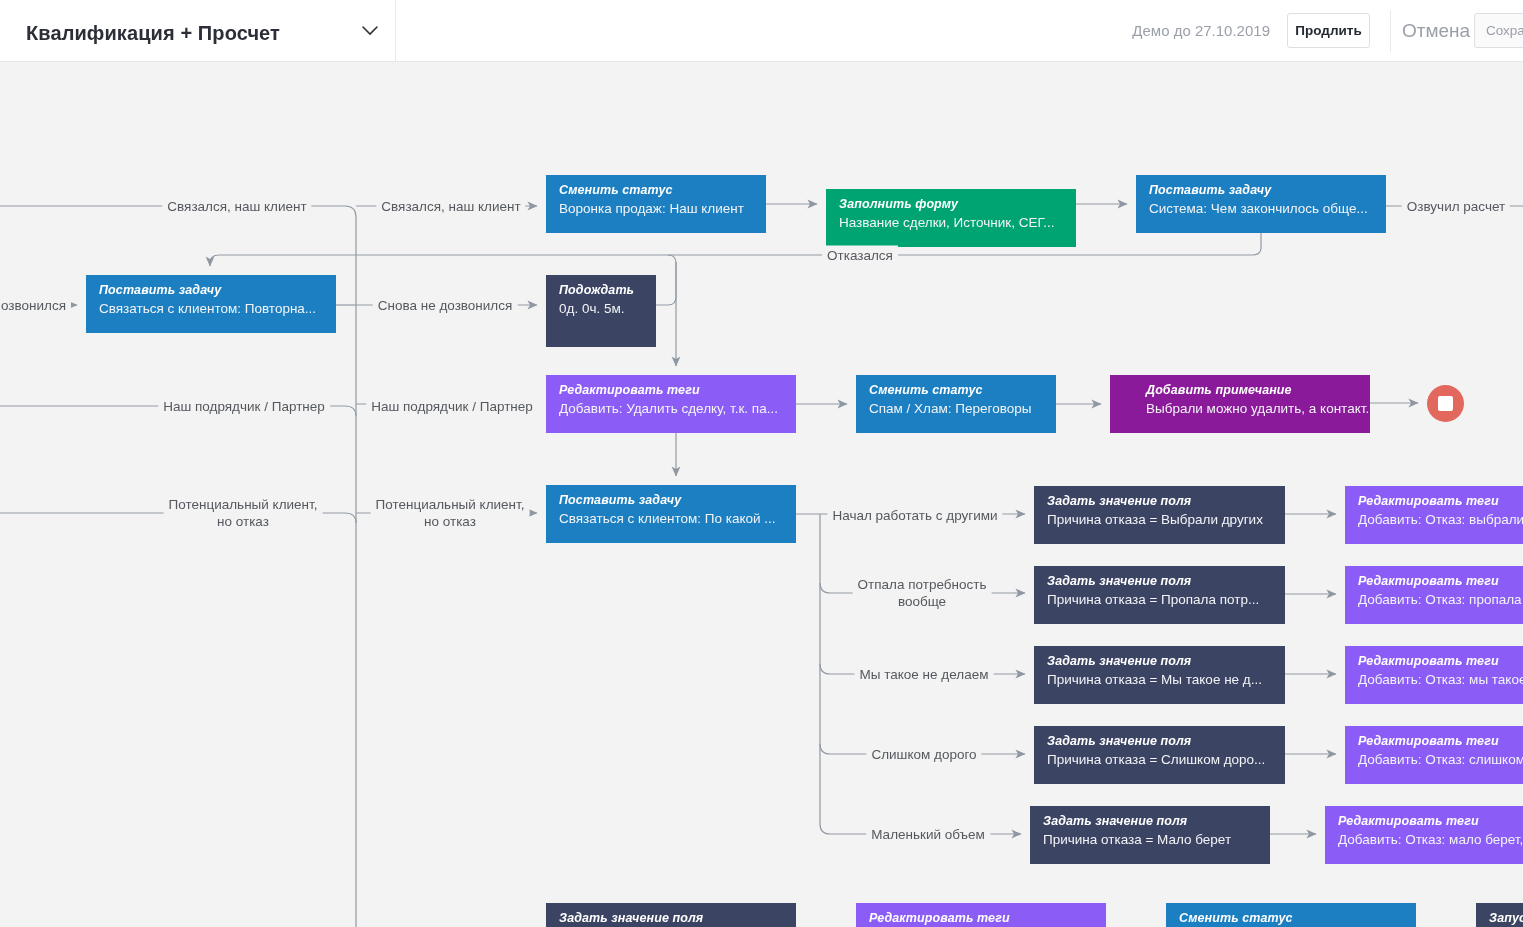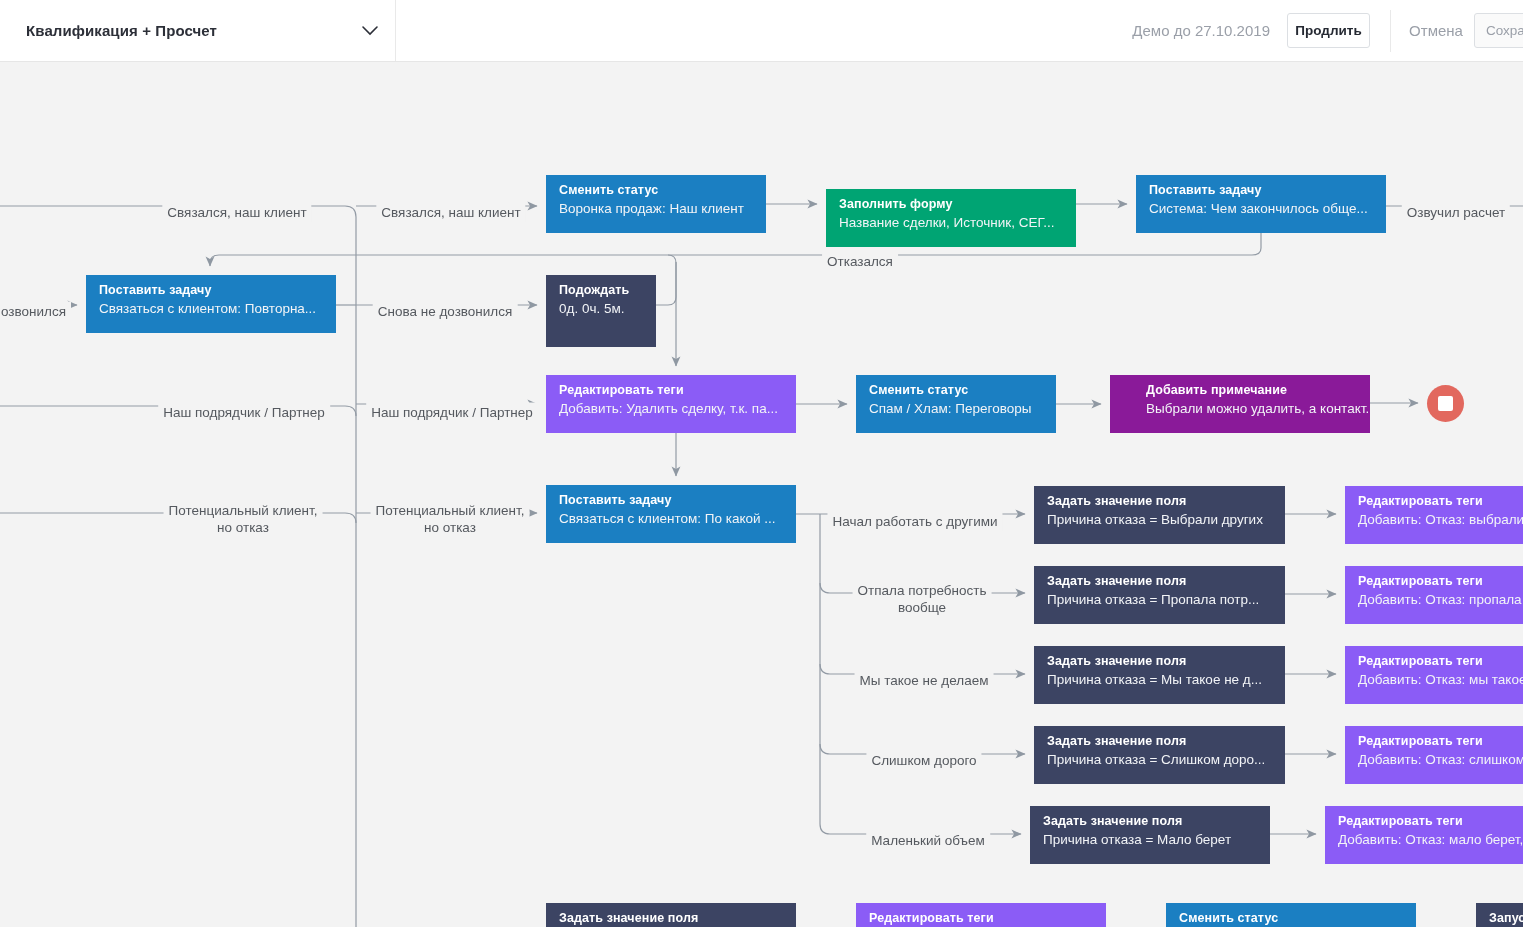--- a/index.html
+++ b/index.html
@@ -16,54 +16,54 @@
     position:absolute;left:0;top:0;width:1523px;height:62px;
     background:#ffffff;border-bottom:1px solid #e6e6e6;
     box-sizing:border-box;
   }
   .title-zone{
     position:absolute;left:0;top:0;width:396px;height:61px;
     border-right:1px solid #e9e9e9;box-sizing:border-box;
   }
   .title-text{
     position:absolute;left:26px;top:22px;
-    font-size:15px;font-weight:bold;color:#2c2f38;letter-spacing:.1px;
+    font-size:20px;font-weight:bold;color:#2c2f38;letter-spacing:.1px;
   }
   .chev{position:absolute;left:358px;top:23px;width:24px;height:16px;}
   .demo-text{
     position:absolute;right:253px;top:22px;
     font-size:15px;color:#9a9fa8;white-space:nowrap;
   }
   .btn{
     position:absolute;top:13px;height:35px;
     border:1px solid #dcdfe3;border-radius:3px;background:#ffffff;
     font-family:"Liberation Sans",sans-serif;font-size:13.5px;font-weight:bold;
     color:#262a33;box-sizing:border-box;cursor:pointer;
     display:flex;align-items:center;justify-content:center;
   }
   .btn-prolong{left:1287px;width:83px;}
   .hdr-sep{position:absolute;left:1390px;top:10px;width:1px;height:42px;background:#e9e9e9;}
   .btn-cancel{
     position:absolute;left:1405px;top:13px;height:35px;width:62px;
     display:flex;align-items:center;justify-content:center;
-    font-size:15px;color:#9a9fa8;background:transparent;border:0;cursor:pointer;
+    font-size:19px;color:#9a9fa8;background:transparent;border:0;cursor:pointer;
     font-family:"Liberation Sans",sans-serif;
   }
   .btn-save{left:1474px;width:92px;background:#fafafa;color:#9a9fa8;font-weight:normal;justify-content:flex-start;padding-left:11px;}
 
   
   .canvas{position:absolute;left:0;top:62px;width:1523px;height:865px;background:#f3f3f3;overflow:hidden;}
   svg.wires{position:absolute;left:0;top:-62px;width:1523px;height:927px;pointer-events:none;}
 
   
   .node{
     position:absolute;box-sizing:border-box;
     padding:8px 12px 0 13px;color:#ffffff;overflow:hidden;cursor:pointer;
   }
-  .node .nt{font-size:12.5px;font-weight:bold;line-height:15px;white-space:nowrap;letter-spacing:.1px;}
+  .node .nt{font-size:12.5px;font-weight:bold;line-height:15px;white-space:nowrap;letter-spacing:.1px;font-style:italic;}
   .node .ns{font-size:13.5px;line-height:18px;white-space:nowrap;margin-top:2px;color:#f2f4f7;}
   .n-blue{background:#1b7fc2;}
   .n-green{background:#00a473;}
   .n-navy{background:#3c4463;}
   .n-gray{background:#8b5cf6;}
   .n-purple{background:#8a1a99;padding-left:36px;}
 
   .stopnode{
     position:absolute;width:37px;height:37px;border-radius:50%;
     background:#e2685e;cursor:pointer;
@@ -71,21 +71,20 @@
   .stopnode i{
     position:absolute;left:11px;top:11px;width:15px;height:15px;background:#fff;border-radius:2px;display:block;
   }
 
   
   .elabel{
     position:absolute;background:#f3f3f3;
     font-size:13.5px;color:#55595f;line-height:17px;
     padding:1px 5px;white-space:pre;text-align:center;
     transform:translate(-50%,-50%);
-    margin-top:6px;
   }
   .elabel.left{transform:translate(0,-50%);}
 </style>
 </head>
 <body>
 
 <div id="app">
 
   <div class="header">
     <div class="title-zone">

